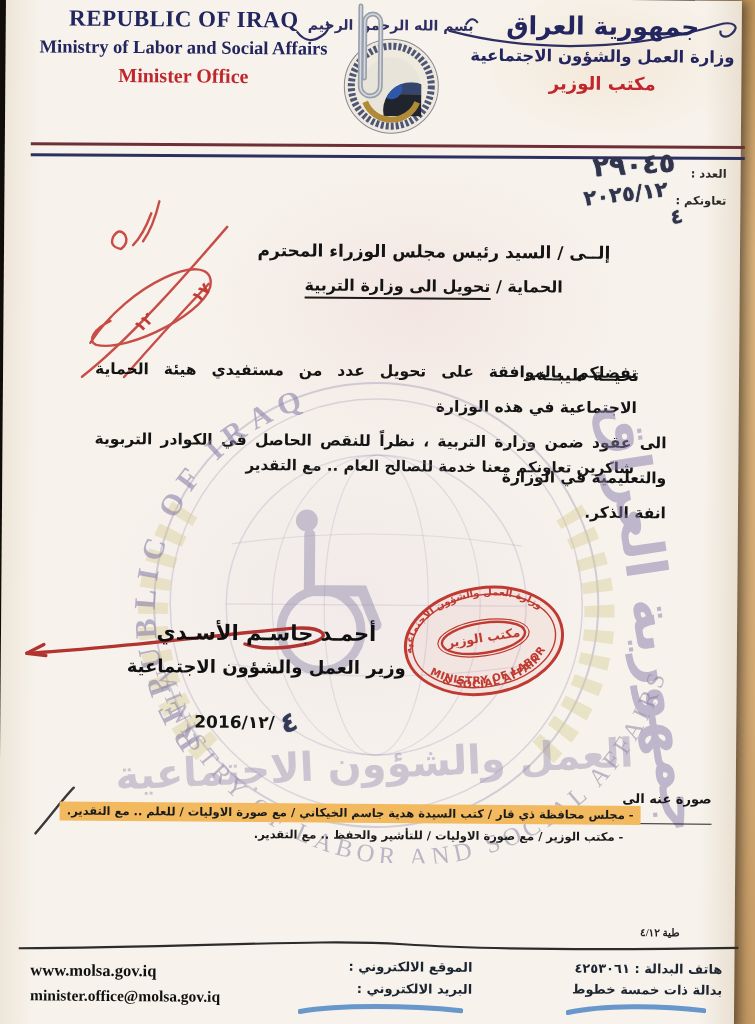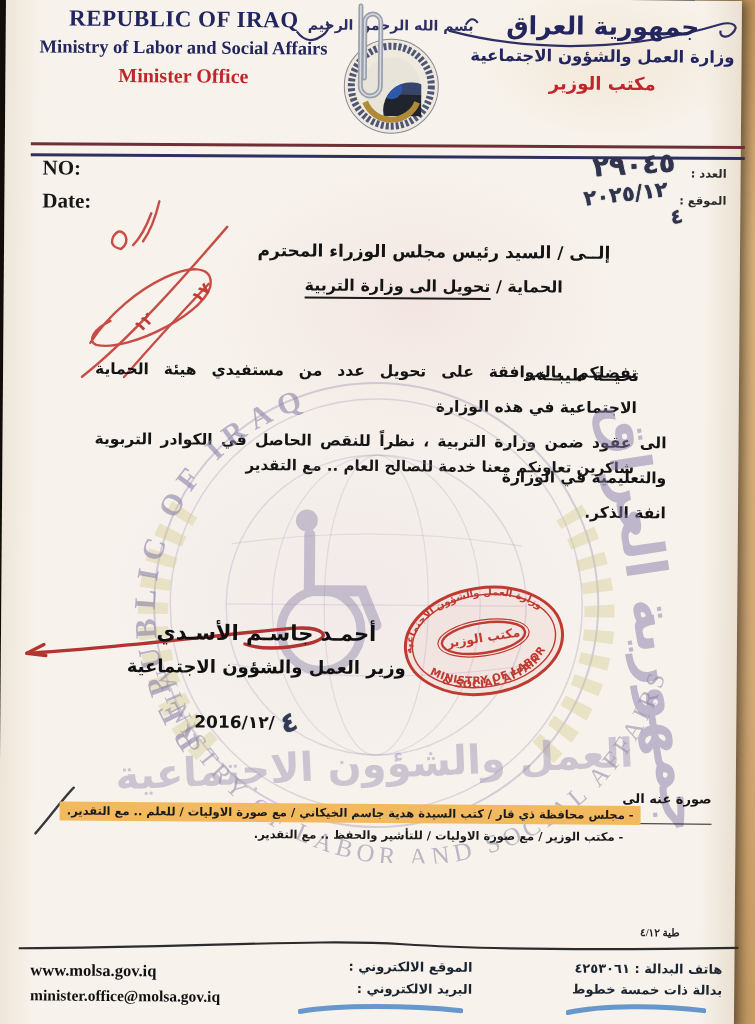--- a/index.html
+++ b/index.html
@@ -117,28 +117,24 @@
   </svg>
 
   <div class="abs lh-ar">
     <div class="l1">جمهورية العراق</div>
     <div class="l2">وزارة العمل والشؤون الاجتماعية</div>
     <div class="l3">مكتب الوزير</div>
   </div>
 
   <div class="abs sep-top"></div>
 
-  <div class="abs no-date">
-    <div>NO:</div>
-    <div>Date:</div>
-  </div>
 
   <div class="abs ref-label" style="right:14px;top:166px;">العدد :</div>
   <div class="abs hand ref-num">٢٩٠٤٥</div>
-  <div class="abs ref-label" style="right:14px;top:193px;">الموقع :</div>
+  <div class="abs ref-label" style="right:14px;top:193px;">تعاونكم :</div>
   <div class="abs hand ref-date">٢٠٢٥/١٢</div>
   <div class="abs hand ref-day">٤</div>
 
   <svg class="abs" style="left:55px;top:195px;" width="195" height="190" viewBox="0 0 195 190">
     <g stroke="#c23b35" stroke-width="2.4" fill="none" opacity=".9" stroke-linecap="round">
       <path d="M 92,22 q -8,22 -18,32 m 26,-44 q -6,26 -16,40"></path>
       <path d="M 62,58 q 8,-6 4,-14 q -6,-8 -12,2 q -4,10 8,12"></path>
       <path d="M 32,152 C 70,92 150,58 152,90 C 154,118 70,162 38,154 C 28,150 36,138 52,130"></path>
       <path d="M 168,35 C 130,80 70,150 24,186"></path>
       <path d="M 150,92 C 122,122 90,158 66,186"></path>

